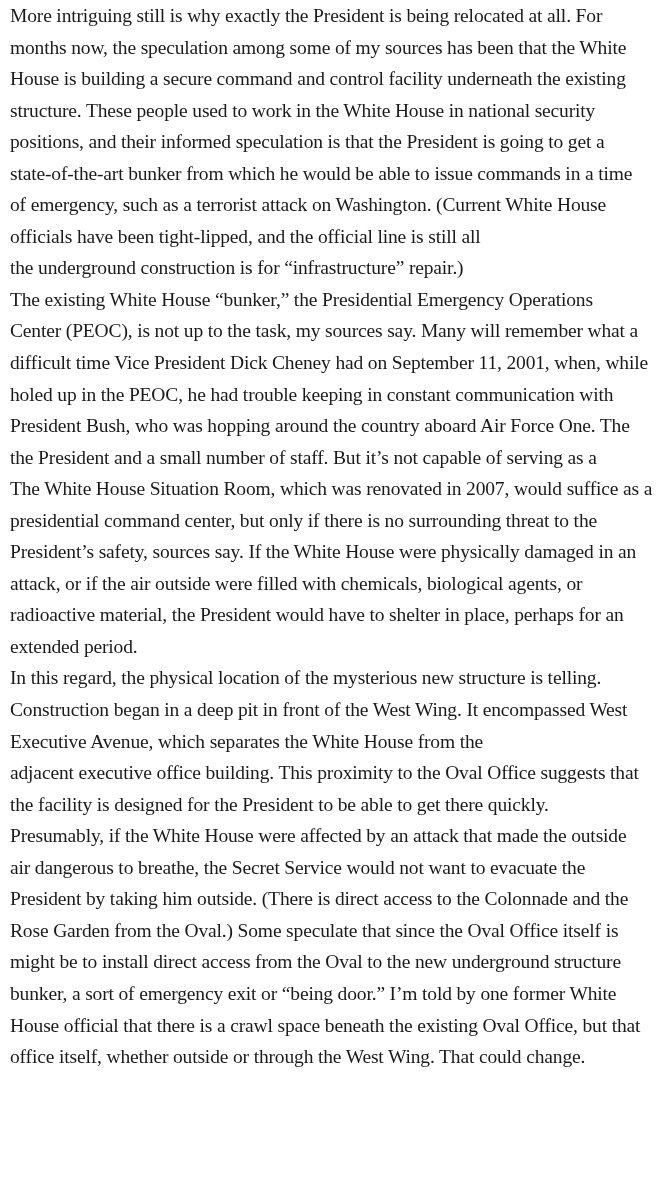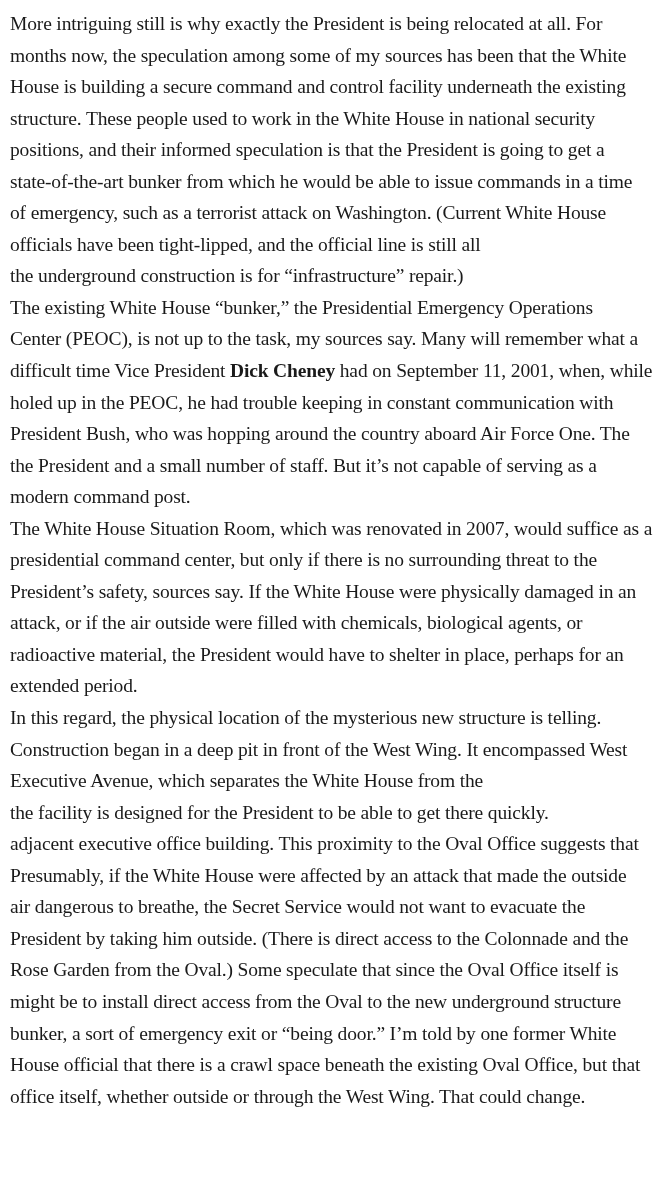--- a/index.html
+++ b/index.html
@@ -11,32 +11,32 @@
     background: #ffffff;
   }
   body {
     font-family: "Liberation Serif", "DejaVu Serif", serif;
     font-size: 19.5px;
     line-height: 31.55px;
     letter-spacing: -0.15px;
     color: #1a1a1a;
   }
   .article {
-    padding: 8px 10px;
+    padding: 0 10px;
   }
   .article p {
     margin: 0;
     padding: 0;
   }
   .line {
     display: block;
     white-space: nowrap;
   }
   .bold {
-    font-weight: 700;
+    font-weight: 400;
   }
 </style>
 </head>
 <body style="background: rgb(255, 255, 255); color: rgb(26, 26, 26);">
 
 <div class="article">
     <p>
       <span class="line"><span>More intriguing still is why exactly the President is being relocated at all. For</span></span>
       <span class="line"><span>months now, the speculation among some of my sources has been that the White</span></span>
       <span class="line"><span>House is building a secure command and control facility underneath the existing</span></span>
@@ -47,36 +47,35 @@
       <span class="line"><span>officials have been tight-lipped, and the official line is still all</span></span>
       <span class="line"><span>the underground construction is for “infrastructure” repair.)</span></span>
     </p>
     <p>
       <span class="line"><span>The existing White House “bunker,” the Presidential Emergency Operations</span></span>
       <span class="line"><span>Center (PEOC), is not up to the task, my sources say. Many will remember what a</span></span>
       <span class="line"><span>difficult time Vice President </span><span class="bold">Dick Cheney</span><span> had on September 11, 2001, when, while</span></span>
       <span class="line"><span>holed up in the PEOC, he had trouble keeping in constant communication with</span></span>
       <span class="line"><span>President Bush, who was hopping around the country aboard Air Force One. The</span></span>
       <span class="line"><span>the President and a small number of staff. But it’s not capable of serving as a</span></span>
-      <span class="line"><span>modern command post.</span></span>
     </p>
     <p>
       <span class="line"><span>The White House Situation Room, which was renovated in 2007, would suffice as a</span></span>
       <span class="line"><span>presidential command center, but only if there is no surrounding threat to the</span></span>
       <span class="line"><span>President’s safety, sources say. If the White House were physically damaged in an</span></span>
       <span class="line"><span>attack, or if the air outside were filled with chemicals, biological agents, or</span></span>
       <span class="line"><span>radioactive material, the President would have to shelter in place, perhaps for an</span></span>
       <span class="line"><span>extended period.</span></span>
     </p>
     <p>
       <span class="line"><span>In this regard, the physical location of the mysterious new structure is telling.</span></span>
       <span class="line"><span>Construction began in a deep pit in front of the West Wing. It encompassed West</span></span>
       <span class="line"><span>Executive Avenue, which separates the White House from the</span></span>
+      <span class="line"><span>adjacent executive office building. This proximity to the Oval Office suggests that</span></span>
       <span class="line"><span>the facility is designed for the President to be able to get there quickly.</span></span>
-      <span class="line"><span>adjacent executive office building. This proximity to the Oval Office suggests that</span></span>
       <span class="line"><span>Presumably, if the White House were affected by an attack that made the outside</span></span>
       <span class="line"><span>air dangerous to breathe, the Secret Service would not want to evacuate the</span></span>
       <span class="line"><span>President by taking him outside. (There is direct access to the Colonnade and the</span></span>
       <span class="line"><span>Rose Garden from the Oval.) Some speculate that since the Oval Office itself is</span></span>
       <span class="line"><span>might be to install direct access from the Oval to the new underground structure</span></span>
       <span class="line"><span>bunker, a sort of emergency exit or “being door.” I’m told by one former White</span></span>
       <span class="line"><span>House official that there is a crawl space beneath the existing Oval Office, but that</span></span>
       <span class="line"><span>office itself, whether outside or through the West Wing. That could change.</span></span>
     </p>
   </div>

